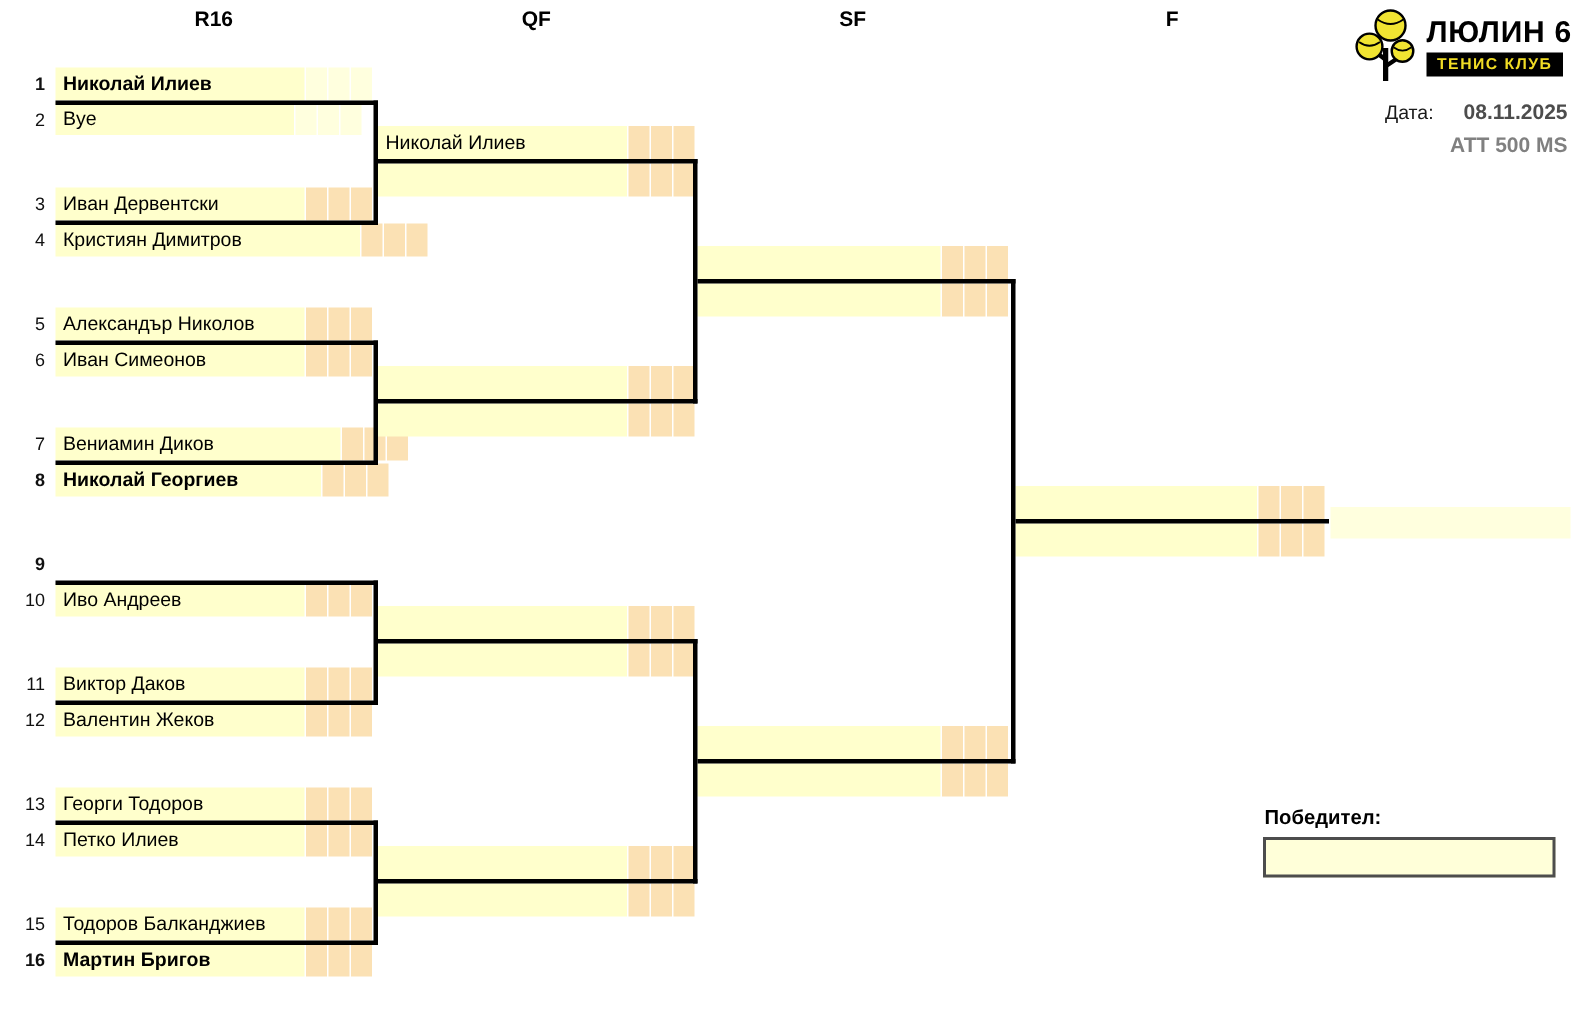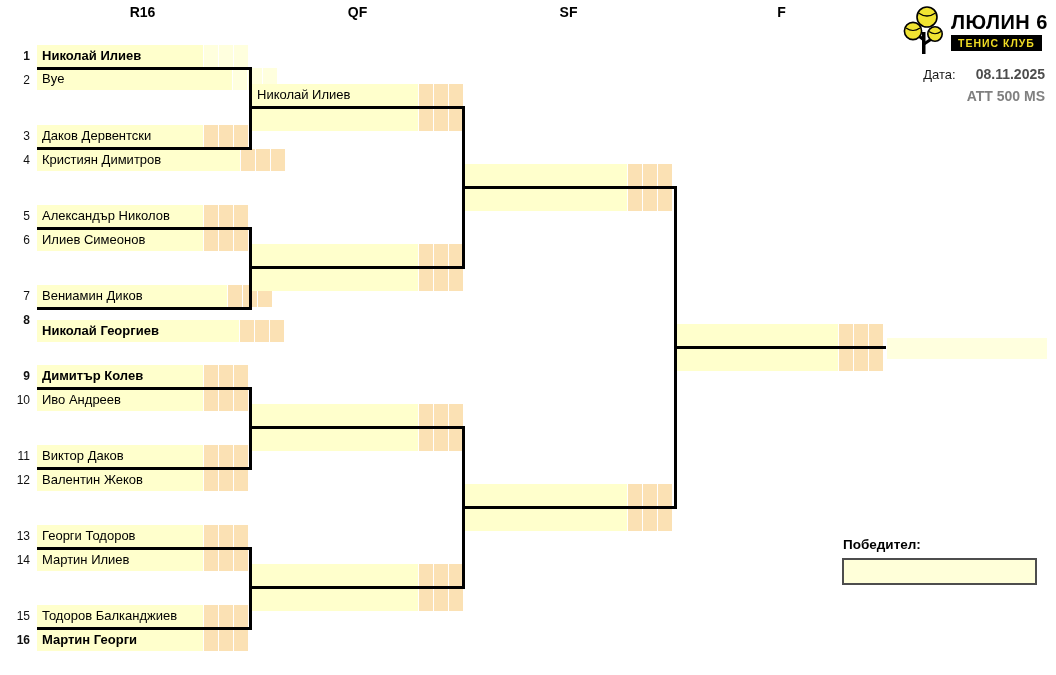--- a/index.html
+++ b/index.html
@@ -79,64 +79,58 @@
   <div class="seed" style="top:549px">14</div>
   <div class="seed" style="top:605px">15</div>
   <div class="seed b" style="top:629px">16</div>
 
   <div class="slot" style="left:37px;top:45px;width:211px">
       <div class="nm b">Николай Илиев</div>
       <div class="c lt"></div>
       <div class="c lt"></div>
       <div class="c lt"></div>
     </div>
-  <div class="slot" style="left:37px;top:68px;width:240px">
+  <div class="slot" style="left:37px;top:68px;width:204px">
       <div class="nm">Bye</div>
       <div class="c lt"></div>
       <div class="c lt"></div>
       <div class="c lt"></div>
     </div>
   <div class="slot" style="left:37px;top:125px;width:211px">
-      <div class="nm">Даков Дервентски</div>
+      <div class="nm">Иван Дервентски</div>
       <div class="c"></div>
       <div class="c"></div>
       <div class="c"></div>
     </div>
   <div class="slot" style="left:37px;top:149px;width:248px">
       <div class="nm">Кристиян Димитров</div>
       <div class="c"></div>
       <div class="c"></div>
       <div class="c"></div>
     </div>
   <div class="slot" style="left:37px;top:205px;width:211px">
       <div class="nm">Александър Николов</div>
       <div class="c"></div>
       <div class="c"></div>
       <div class="c"></div>
     </div>
   <div class="slot" style="left:37px;top:229px;width:211px">
-      <div class="nm">Илиев Симеонов</div>
+      <div class="nm">Иван Симеонов</div>
       <div class="c"></div>
       <div class="c"></div>
       <div class="c"></div>
     </div>
   <div class="slot" style="left:37px;top:285px;width:235px">
       <div class="nm">Вениамин Диков</div>
       <div class="c"></div>
       <div class="c"></div>
       <div class="c"></div>
     </div>
-  <div class="slot" style="left:37px;top:320px;width:247px">
+  <div class="slot" style="left:37px;top:309px;width:222px">
       <div class="nm b">Николай Георгиев</div>
-      <div class="c"></div>
-      <div class="c"></div>
-      <div class="c"></div>
-    </div>
-  <div class="slot" style="left:37px;top:365px;width:211px">
-      <div class="nm b">Димитър Колев</div>
       <div class="c"></div>
       <div class="c"></div>
       <div class="c"></div>
     </div>
   <div class="slot" style="left:37px;top:389px;width:211px">
       <div class="nm">Иво Андреев</div>
       <div class="c"></div>
       <div class="c"></div>
       <div class="c"></div>
     </div>
@@ -152,33 +146,33 @@
       <div class="c"></div>
       <div class="c"></div>
     </div>
   <div class="slot" style="left:37px;top:525px;width:211px">
       <div class="nm">Георги Тодоров</div>
       <div class="c"></div>
       <div class="c"></div>
       <div class="c"></div>
     </div>
   <div class="slot" style="left:37px;top:549px;width:211px">
-      <div class="nm">Мартин Илиев</div>
+      <div class="nm">Петко Илиев</div>
       <div class="c"></div>
       <div class="c"></div>
       <div class="c"></div>
     </div>
   <div class="slot" style="left:37px;top:605px;width:211px">
       <div class="nm">Тодоров Балканджиев</div>
       <div class="c"></div>
       <div class="c"></div>
       <div class="c"></div>
     </div>
   <div class="slot" style="left:37px;top:629px;width:211px">
-      <div class="nm b">Мартин Георги</div>
+      <div class="nm b">Мартин Бригов</div>
       <div class="c"></div>
       <div class="c"></div>
       <div class="c"></div>
     </div>
 
   <div class="slot" style="left:252px;top:84px;width:211px">
       <div class="nm">Николай Илиев</div>
       <div class="c"></div>
       <div class="c"></div>
       <div class="c"></div>

